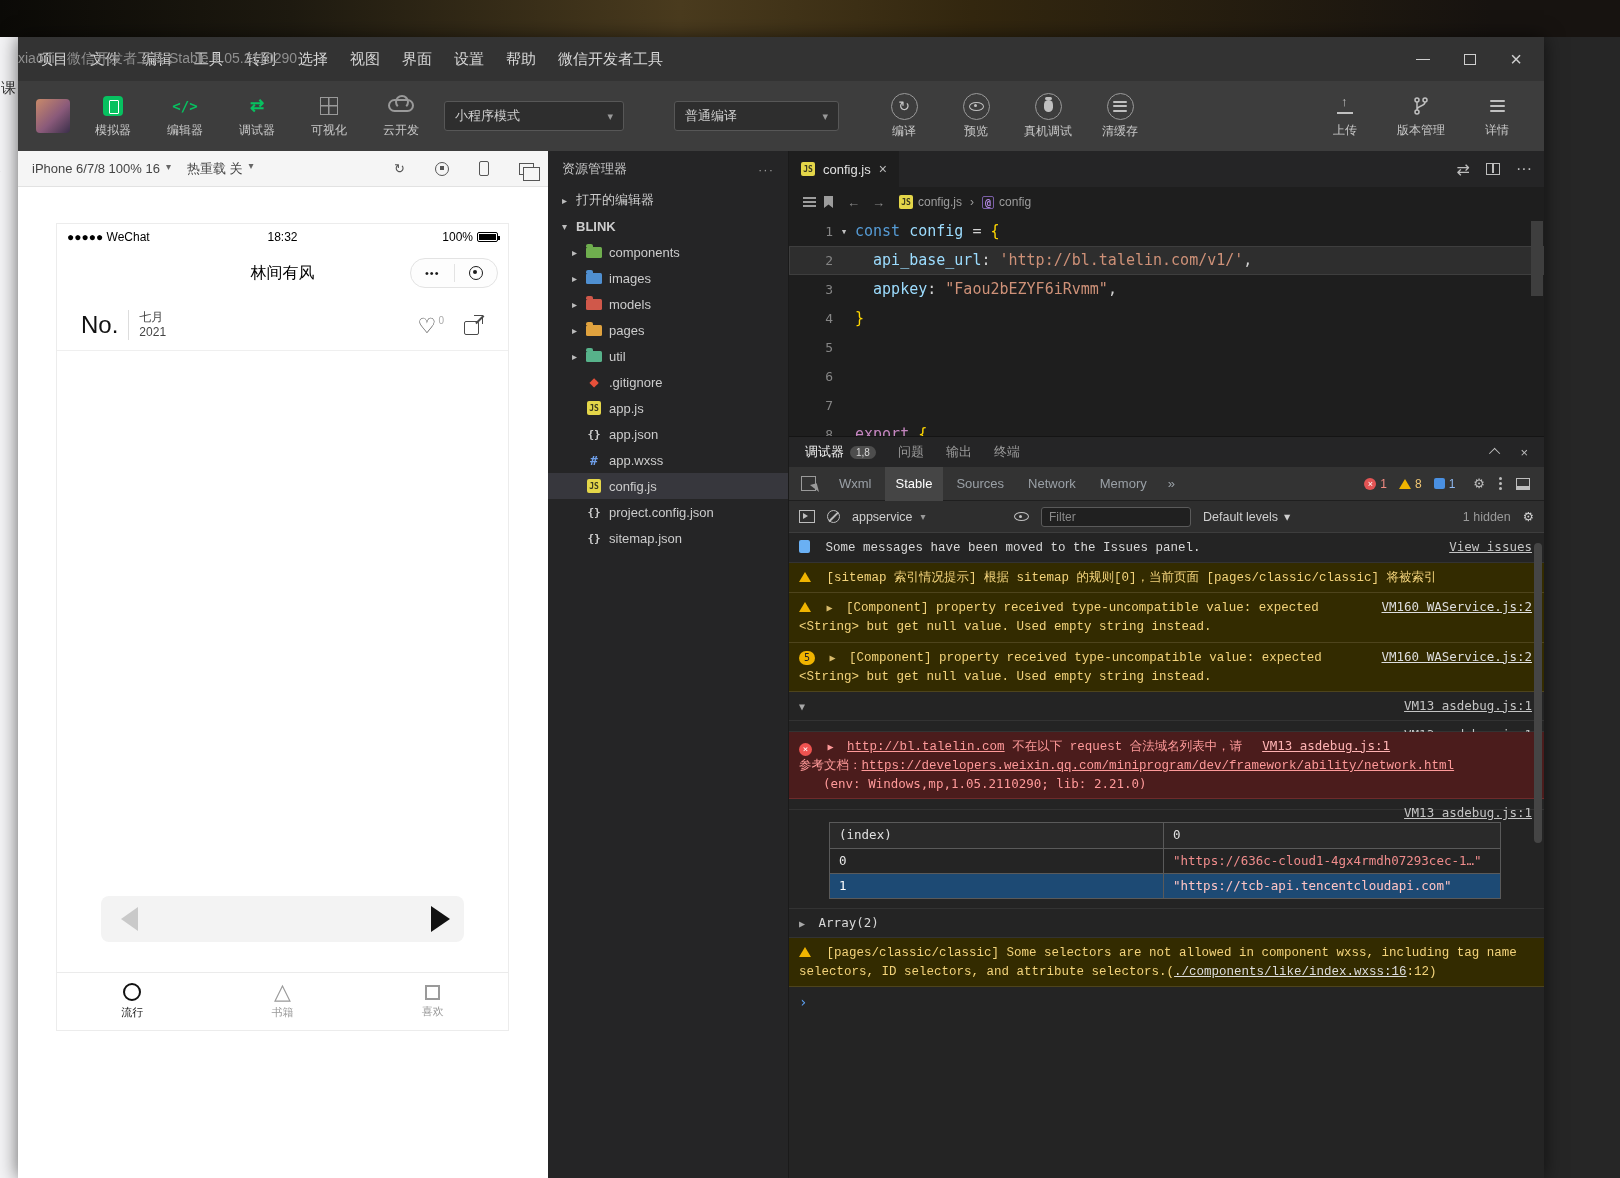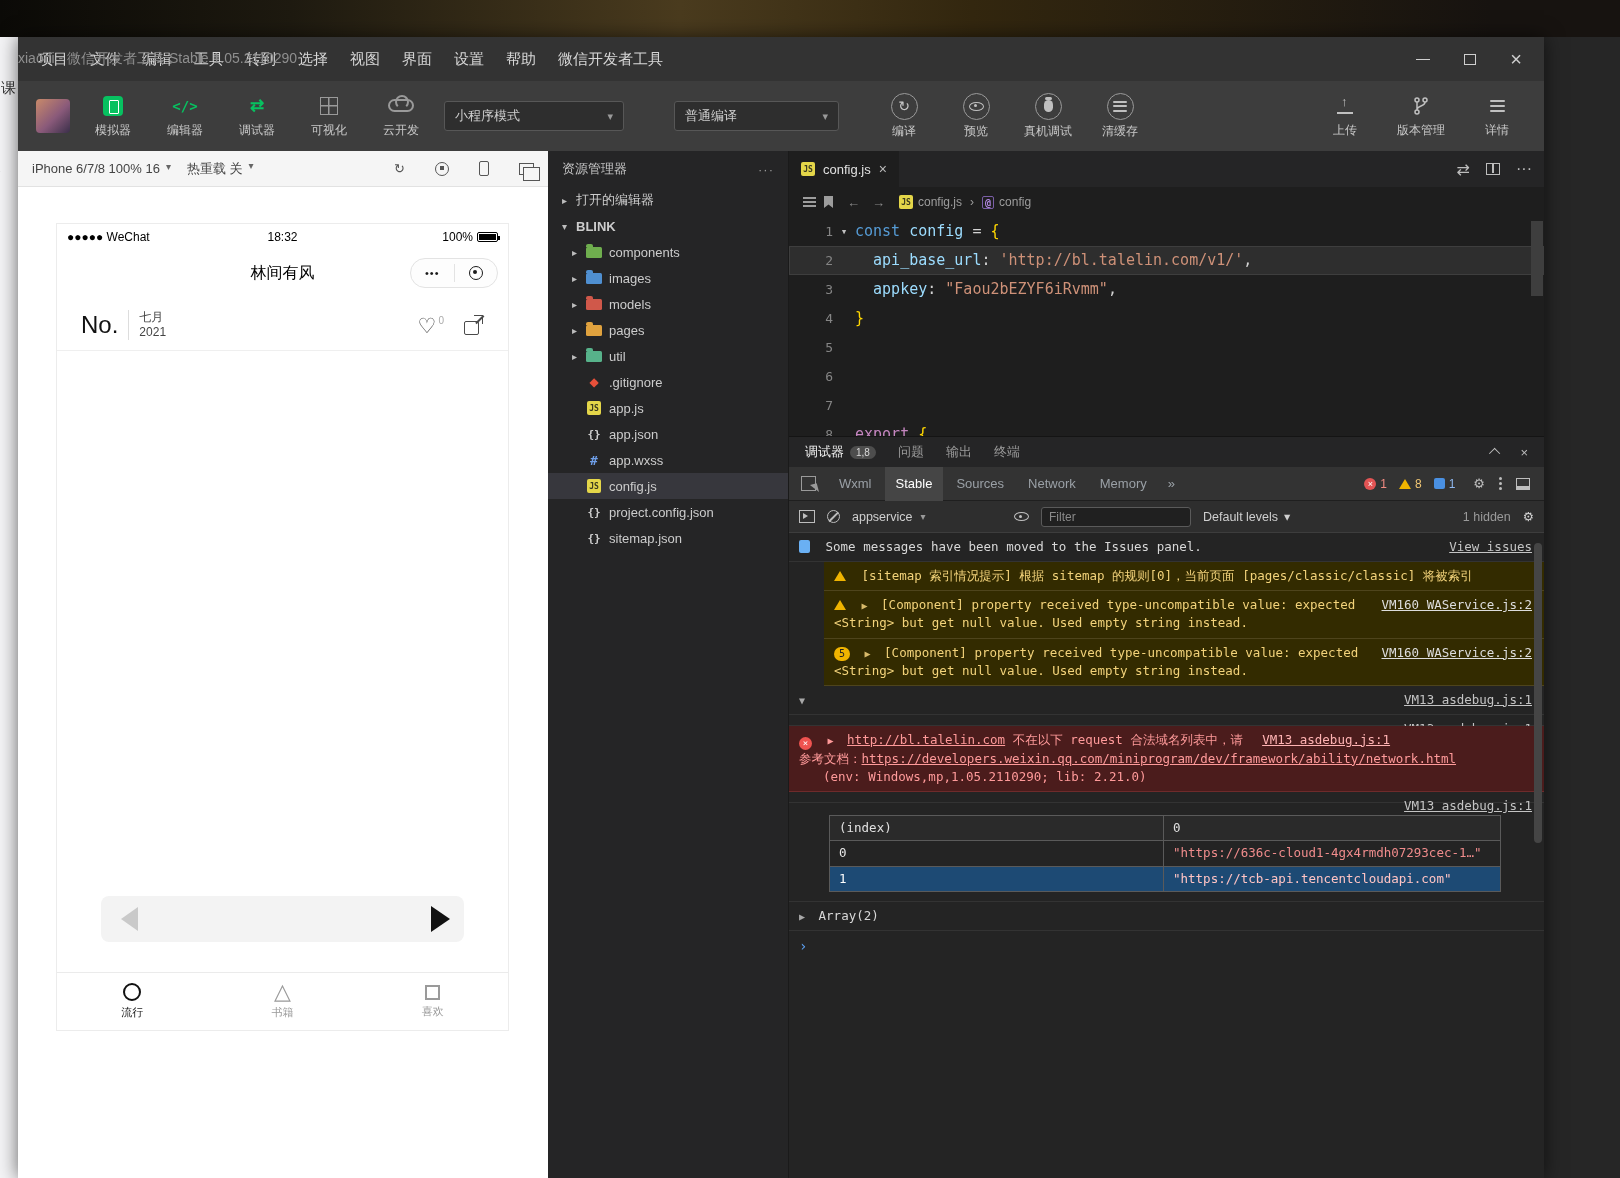--- a/index.html
+++ b/index.html
@@ -212,24 +212,24 @@
   .filter-input { width:150px; height:20px; background:#202020; border:1px solid #5a5a5a; border-radius:3px;
     color:#ccc; font-size:12px; padding:0 7px; font-family:"Liberation Sans",sans-serif; }
   .filter-input::placeholder { color:#8a8a8a; }
   .levels { display:flex; align-items:center; gap:6px; }
   .hidden-lbl { margin-left:auto; color:#9a9a9a; }
 
   
   .console { flex:1; background:#242424; overflow:hidden; font-family:"DejaVu Sans Mono",monospace;
     font-size:12.5px; line-height:1.45; position:relative; }
   .crow { position:relative; padding:5px 12px 5px 10px; border-bottom:1px solid #333; color:#d8d8d8; }
-  .crow.warn { background:#332b00; border-color:#4e441c; color:#f3d37a;margin-left:35px; }
+  .crow.warn { background:#332b00; border-color:#4e441c; color:#f3d37a; }
   .crow.err { background:#4b1c1c; border-color:#6e2b2b; color:#ff9a9a; }
   .crow.indent { padding-left:34px; }
-  .ctext { white-space:pre-wrap; word-break:break-word; }
+  .ctext { white-space:pre-wrap; word-break:break-word;font-family:Liberation Mono, monospace; }
   .ic-doc { width:11px; height:13px; background:#6ab0f3; border-radius:2px; display:inline-block; vertical-align:-2px; margin-right:8px; }
   .ic-warn { width:0; height:0; display:inline-block; margin-right:8px;
     border-left:6px solid transparent; border-right:6px solid transparent; border-bottom:10px solid #f0b400; vertical-align:-1px; }
   .ic-err { width:13px; height:13px; border-radius:50%; background:#ef5350; color:#fff; display:inline-block;
     text-align:center; line-height:13px; font-size:9px; margin-right:8px; vertical-align:-2px; }
   .ic-err::after { content:"×"; }
   .badge5 { display:inline-block; min-width:16px; height:14px; border-radius:8px; background:#f0b400; color:#222;
     font-size:10px; line-height:14px; text-align:center; padding:0 4px; margin-right:7px; }
   .disc { color:#a8a8a8; font-size:10px; margin-right:6px; }
   .crow.warn .disc { color:#d8ba6a; }
@@ -767,20 +767,24 @@
               </tr>
             </tbody>
               </table>
           </div>
 
           <div class="crow">
             <span class="disc">▶</span>
             <span class="c-light">Array(2)</span>
           </div>
 
+          <div class="crow warn">
+            <span class="ic-warn"></span>
+            <span class="ctext"><span>[pages/classic/classic] Some selectors are not allowed in component wxss, including tag name selectors, ID selectors, and attribute selectors.(</span><span class="wxsslink">./components/like/index.wxss:16</span><span>:12)</span></span>
+          </div>
 
           <div class="crow" style="border-bottom:none">
             <span class="prompt">›</span>
           </div>
 
           <div class="c-scroll"></div>
         </div>
       </div>
     </div>
   </div>

